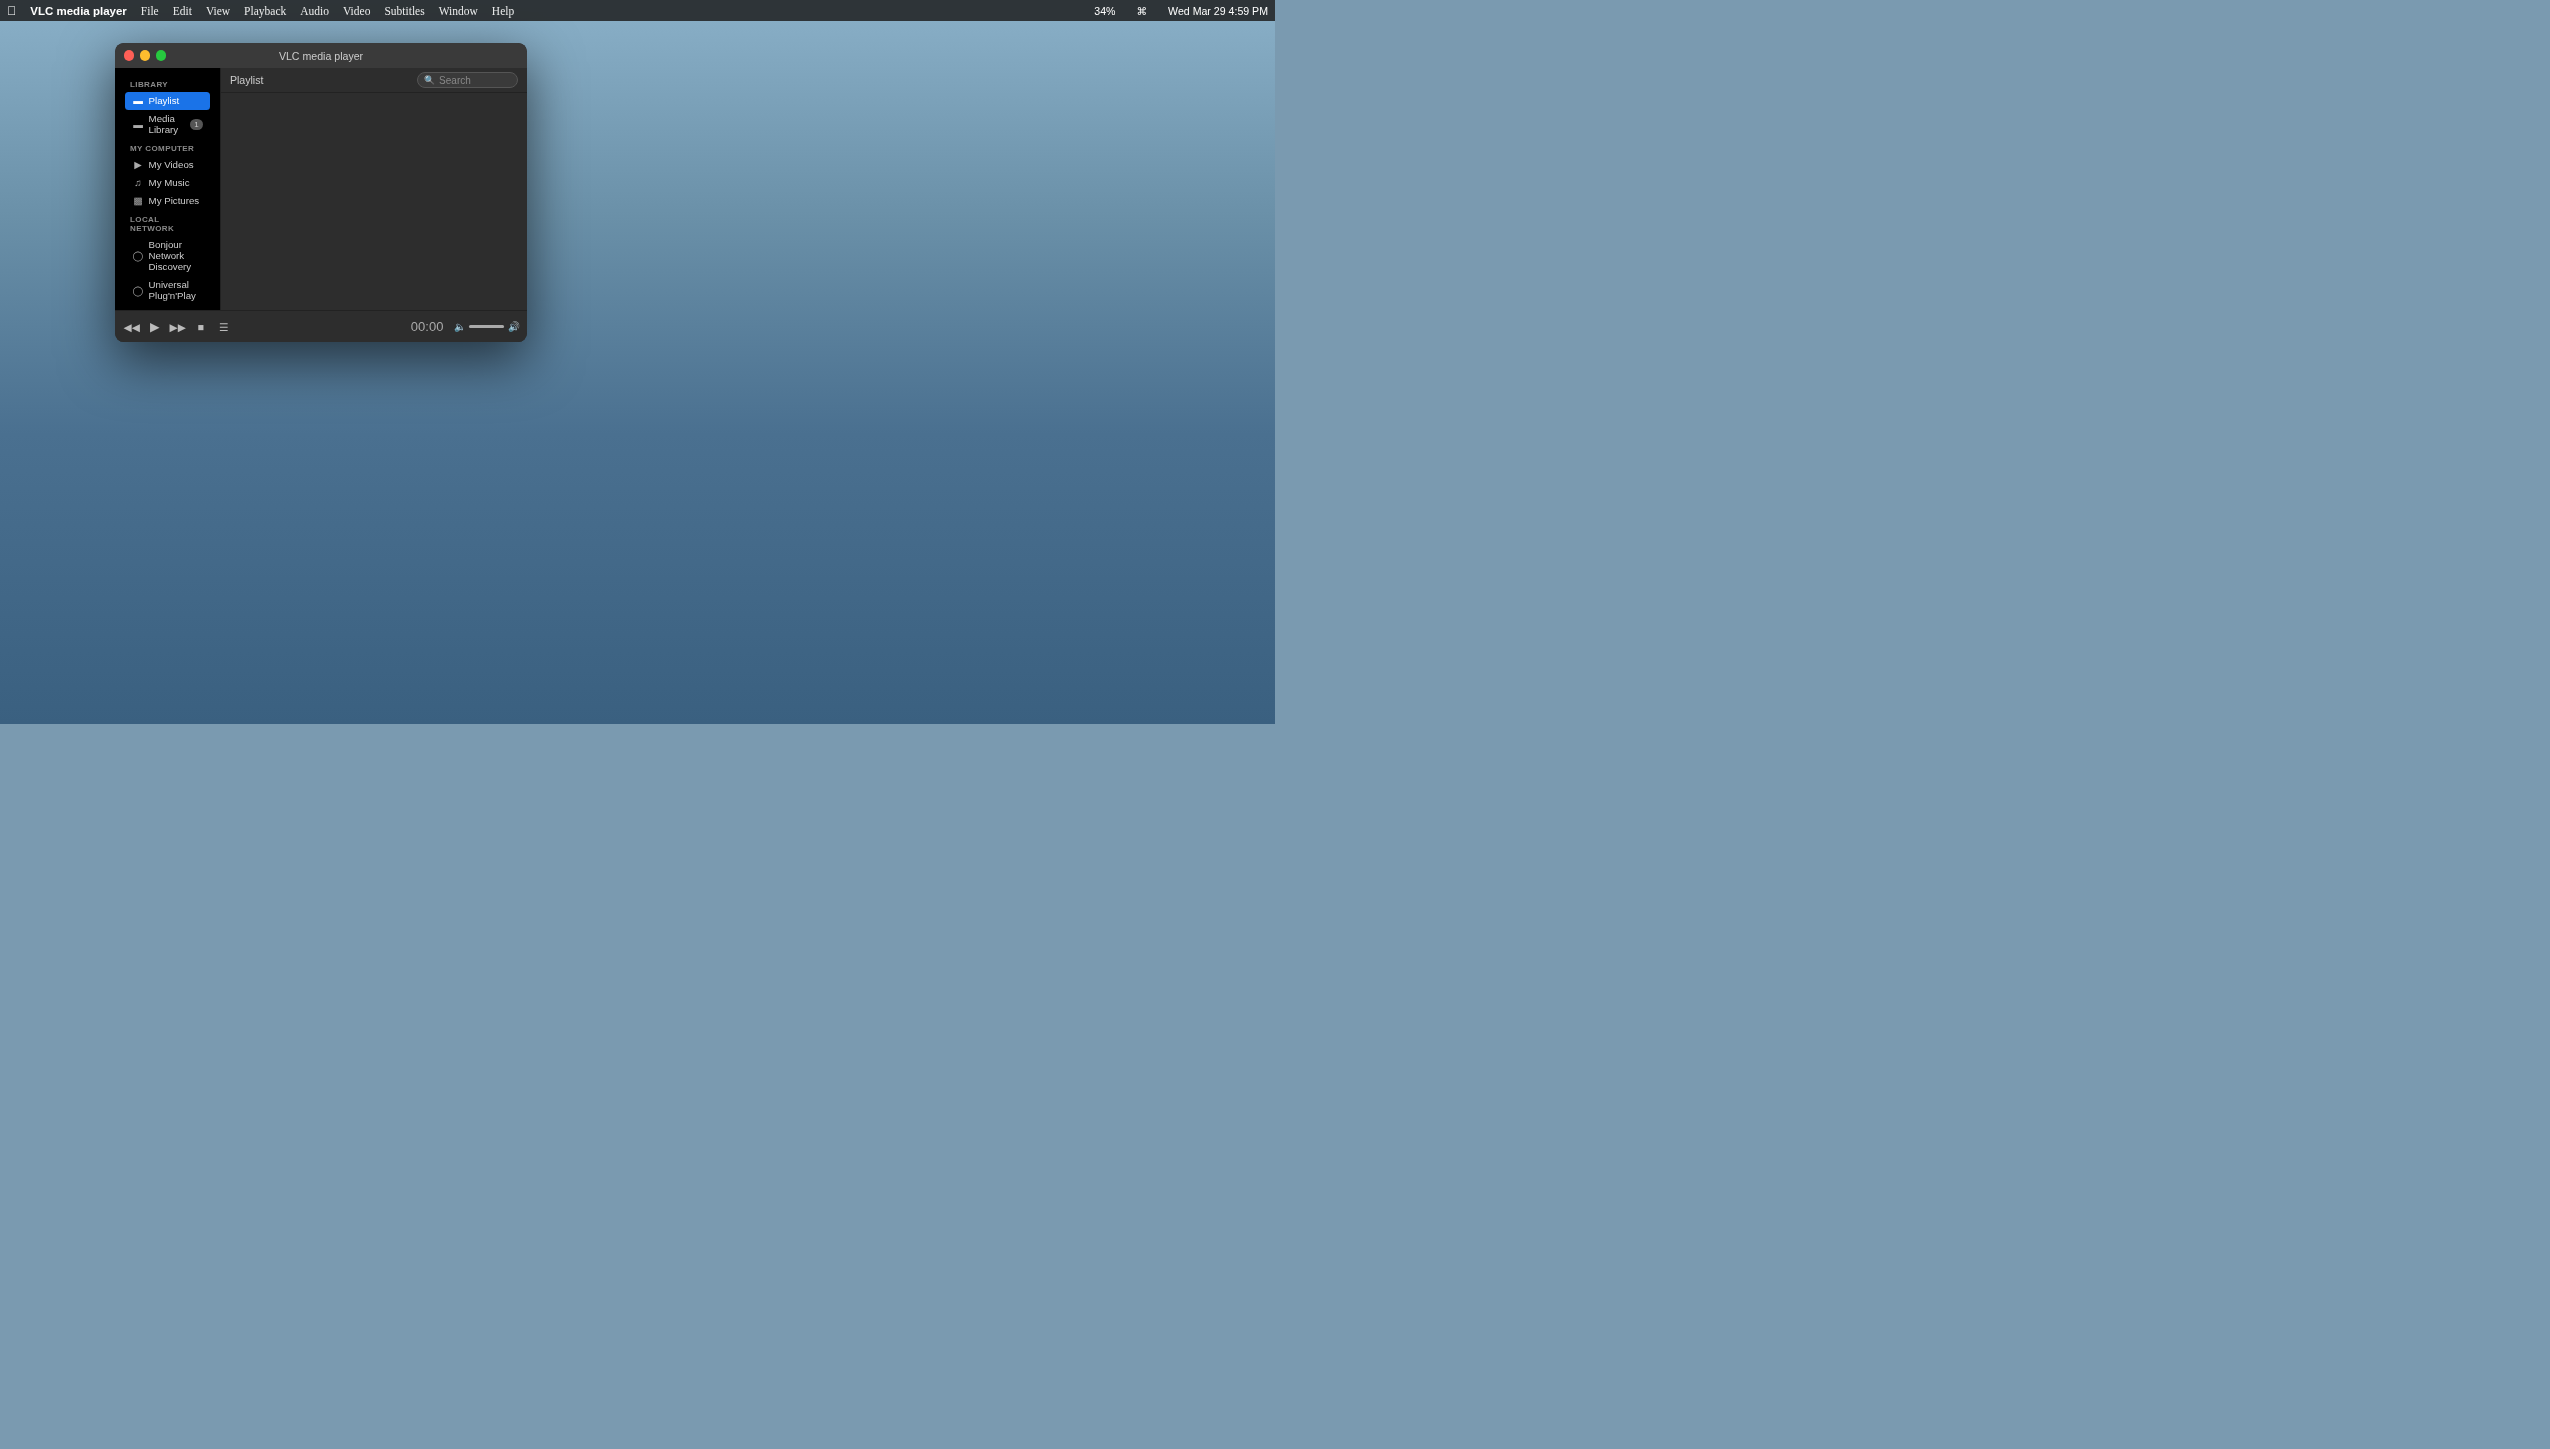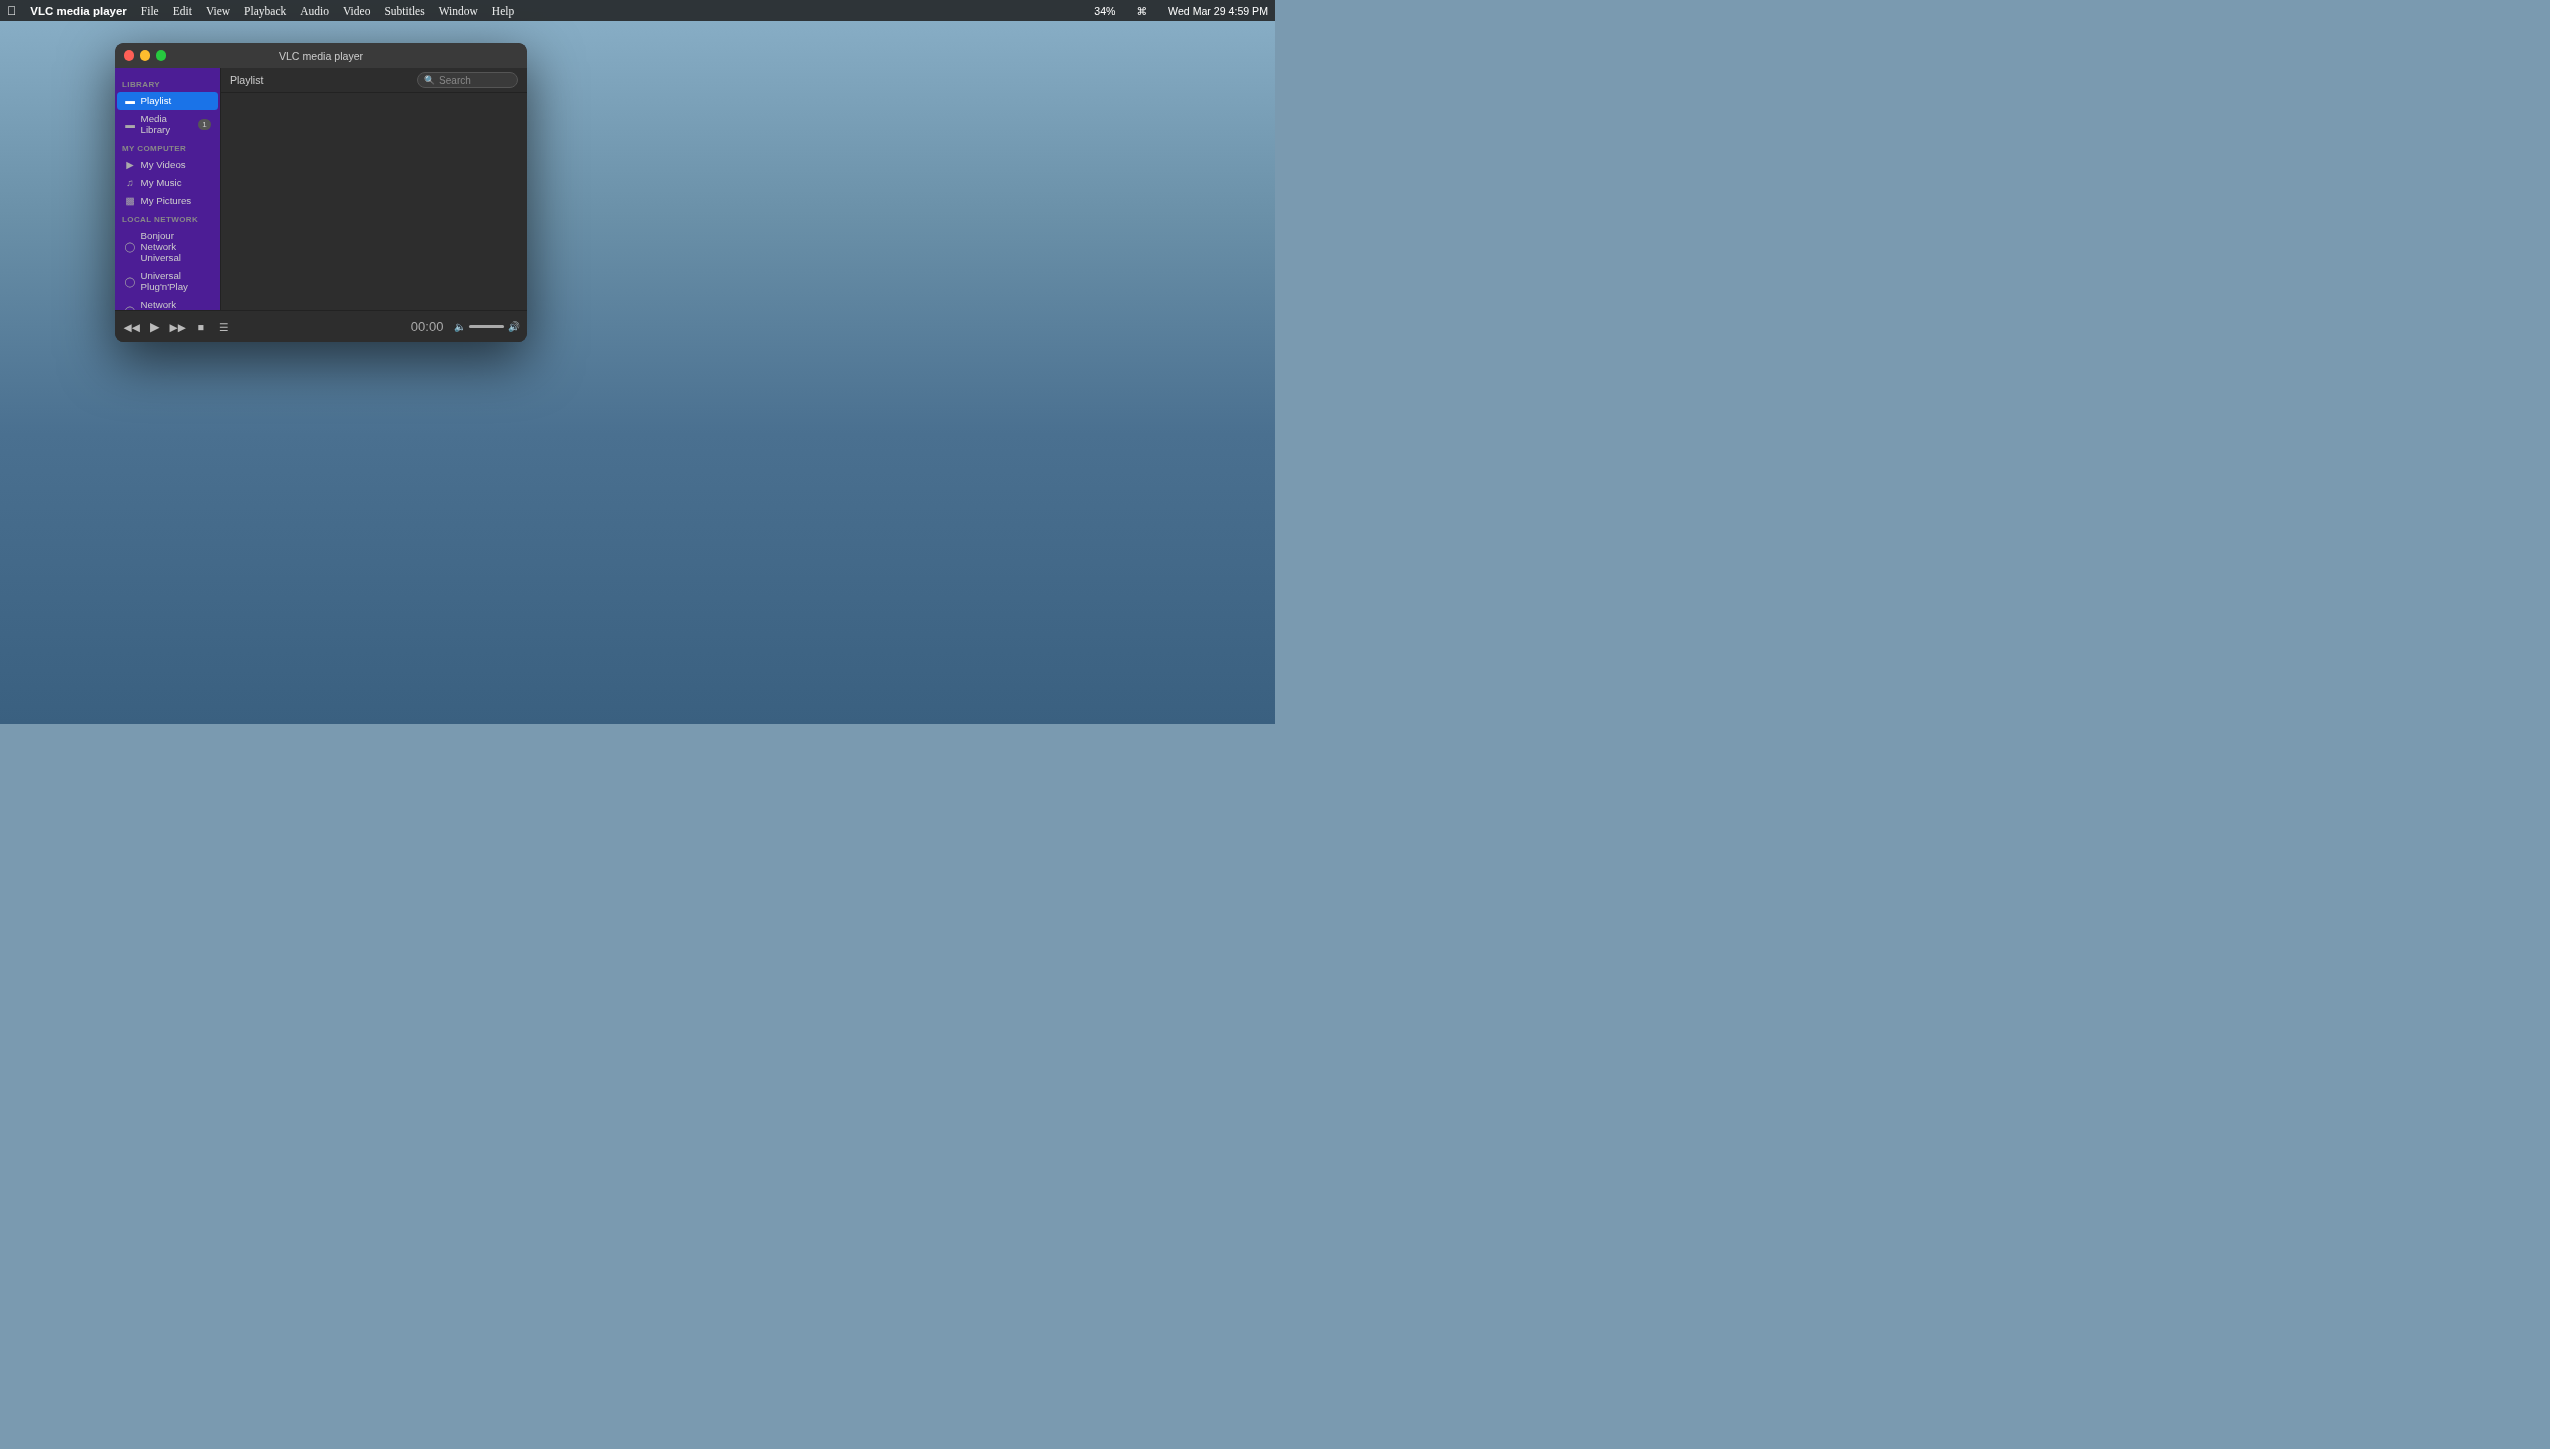--- a/index.html
+++ b/index.html
@@ -121,22 +121,22 @@
     
     .vlc-body {
       display: flex;
       flex: 1;
       overflow: hidden;
     }
 
     
     .sidebar {
       width: 106px;
-      background: #4c1d95;
-      padding: 7px 0;
+      background: #000000;
+      padding: 7px 8px;
       border-right: 0.9px solid #222;
       overflow-y: auto;
       flex-shrink: 0;
     }
 
     .sidebar-section-label {
       font-size: 8px;
       font-weight: 600;
       color: #888;
       text-transform: uppercase;
@@ -398,21 +398,21 @@
         <span>My Music</span>
       </div>
       <div class="sidebar-item">
         <span class="sidebar-icon">▩</span>
         <span>My Pictures</span>
       </div>
 
       <div class="sidebar-section-label">LOCAL NETWORK</div>
       <div class="sidebar-item">
         <span class="sidebar-icon">◯</span>
-        <span>Bonjour Network Universal</span>
+        <span>Bonjour Network Discovery</span>
       </div>
       <div class="sidebar-item">
         <span class="sidebar-icon">◯</span>
         <span>Universal Plug'n'Play</span>
       </div>
       <div class="sidebar-item">
         <span class="sidebar-icon">◯</span>
         <span>Network streams (SAP)</span>
       </div>
 

